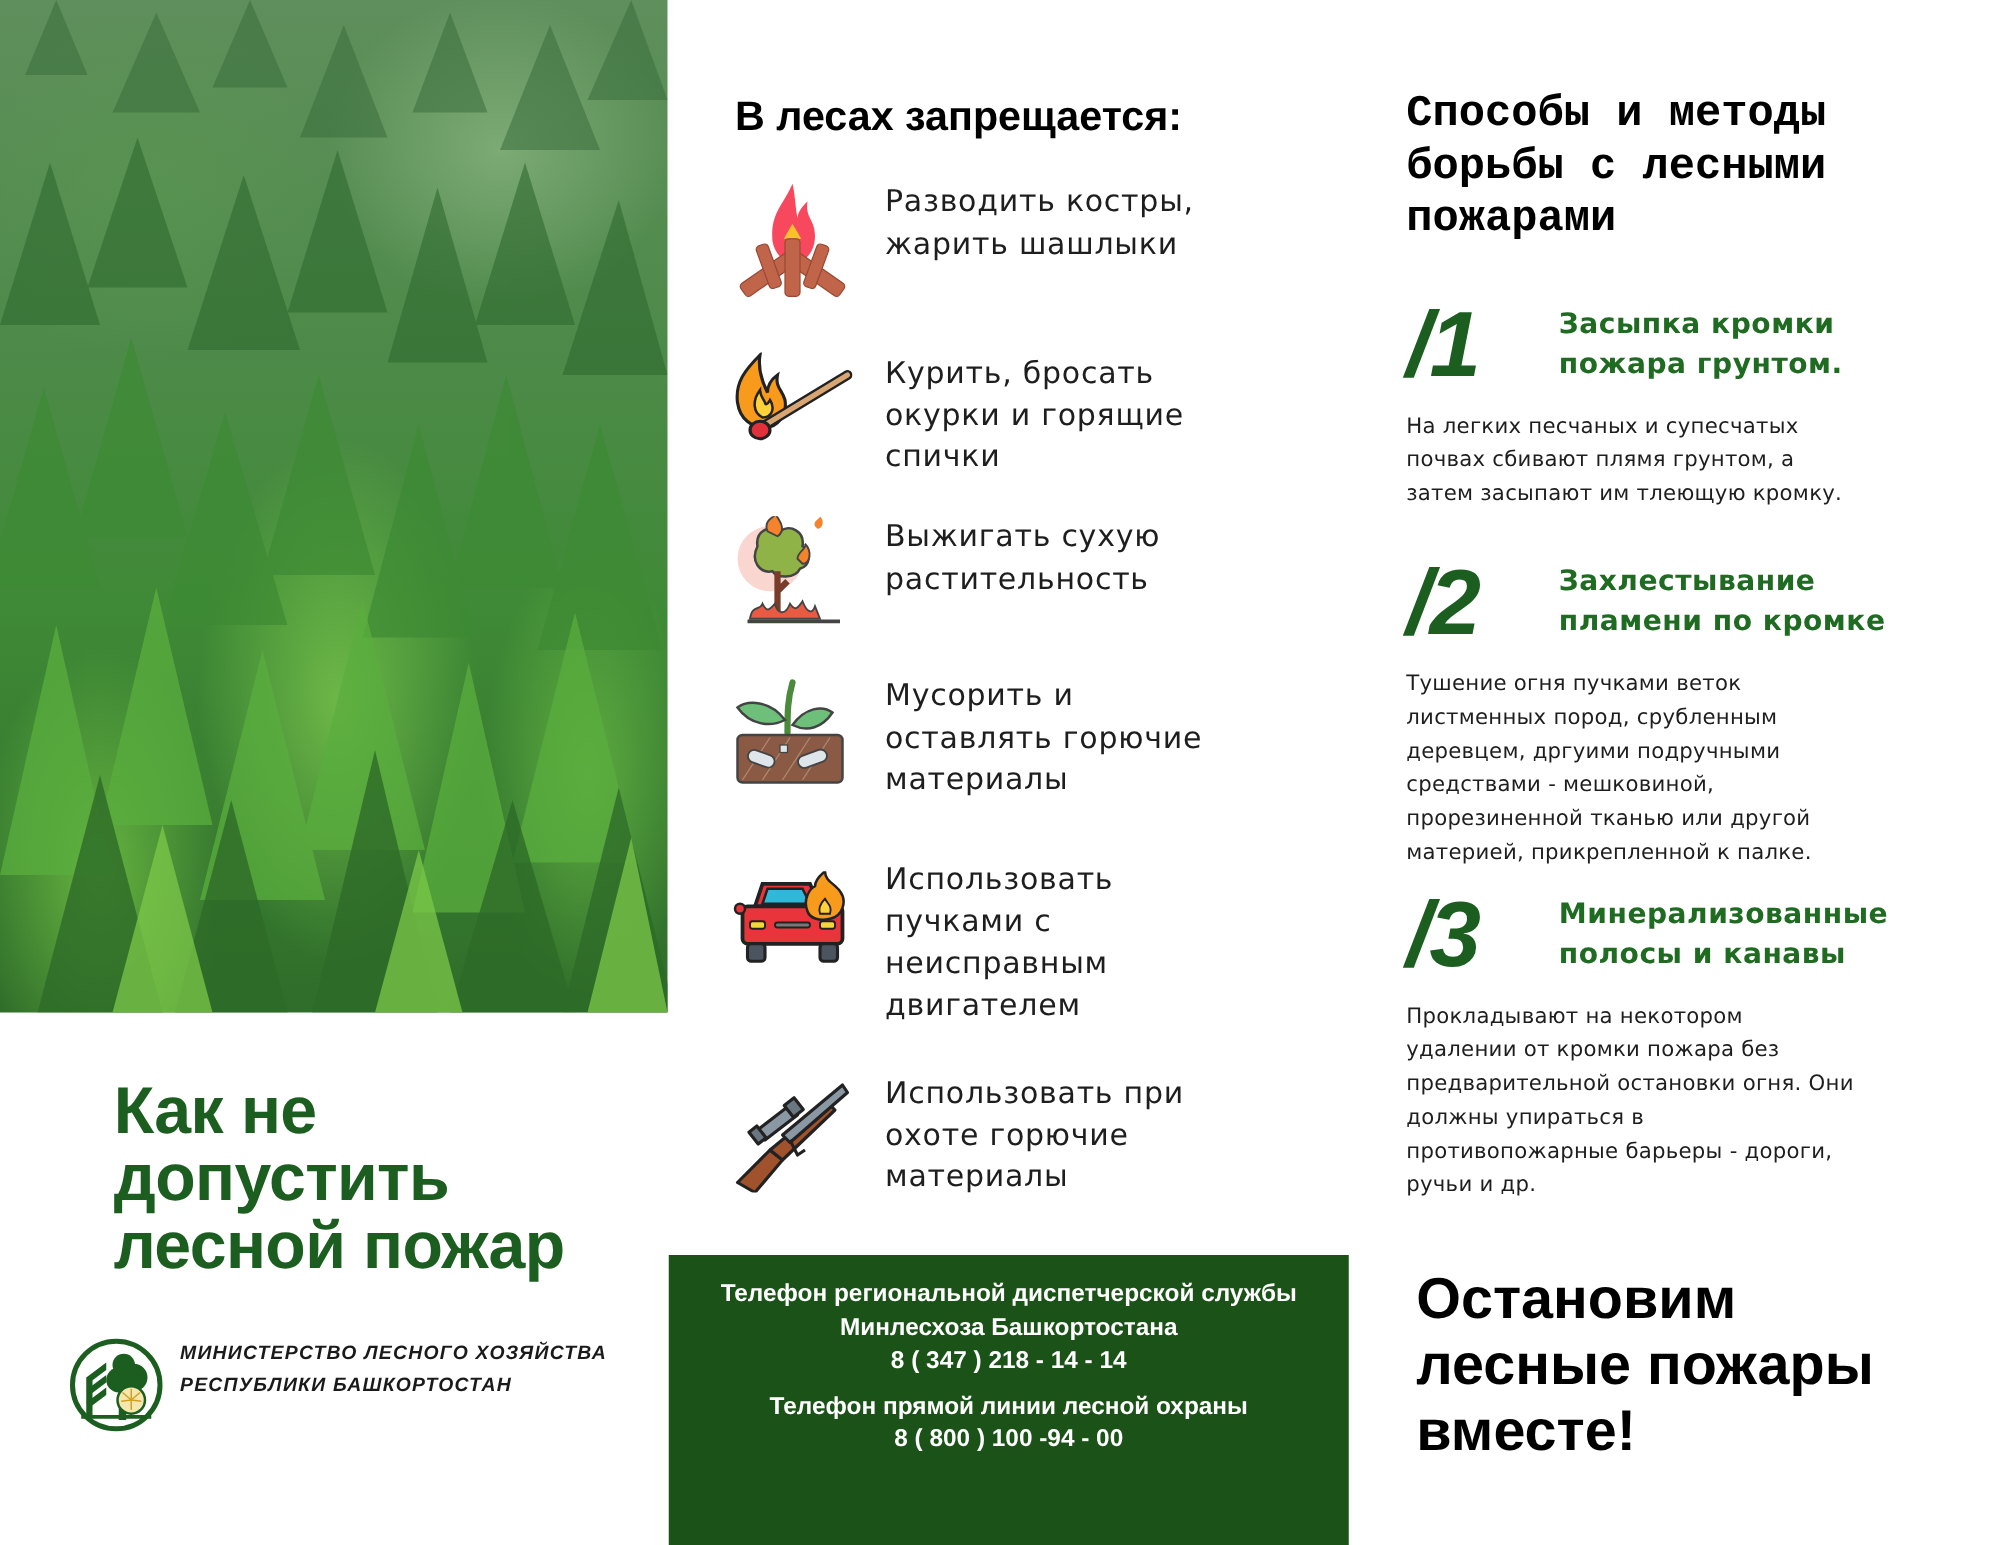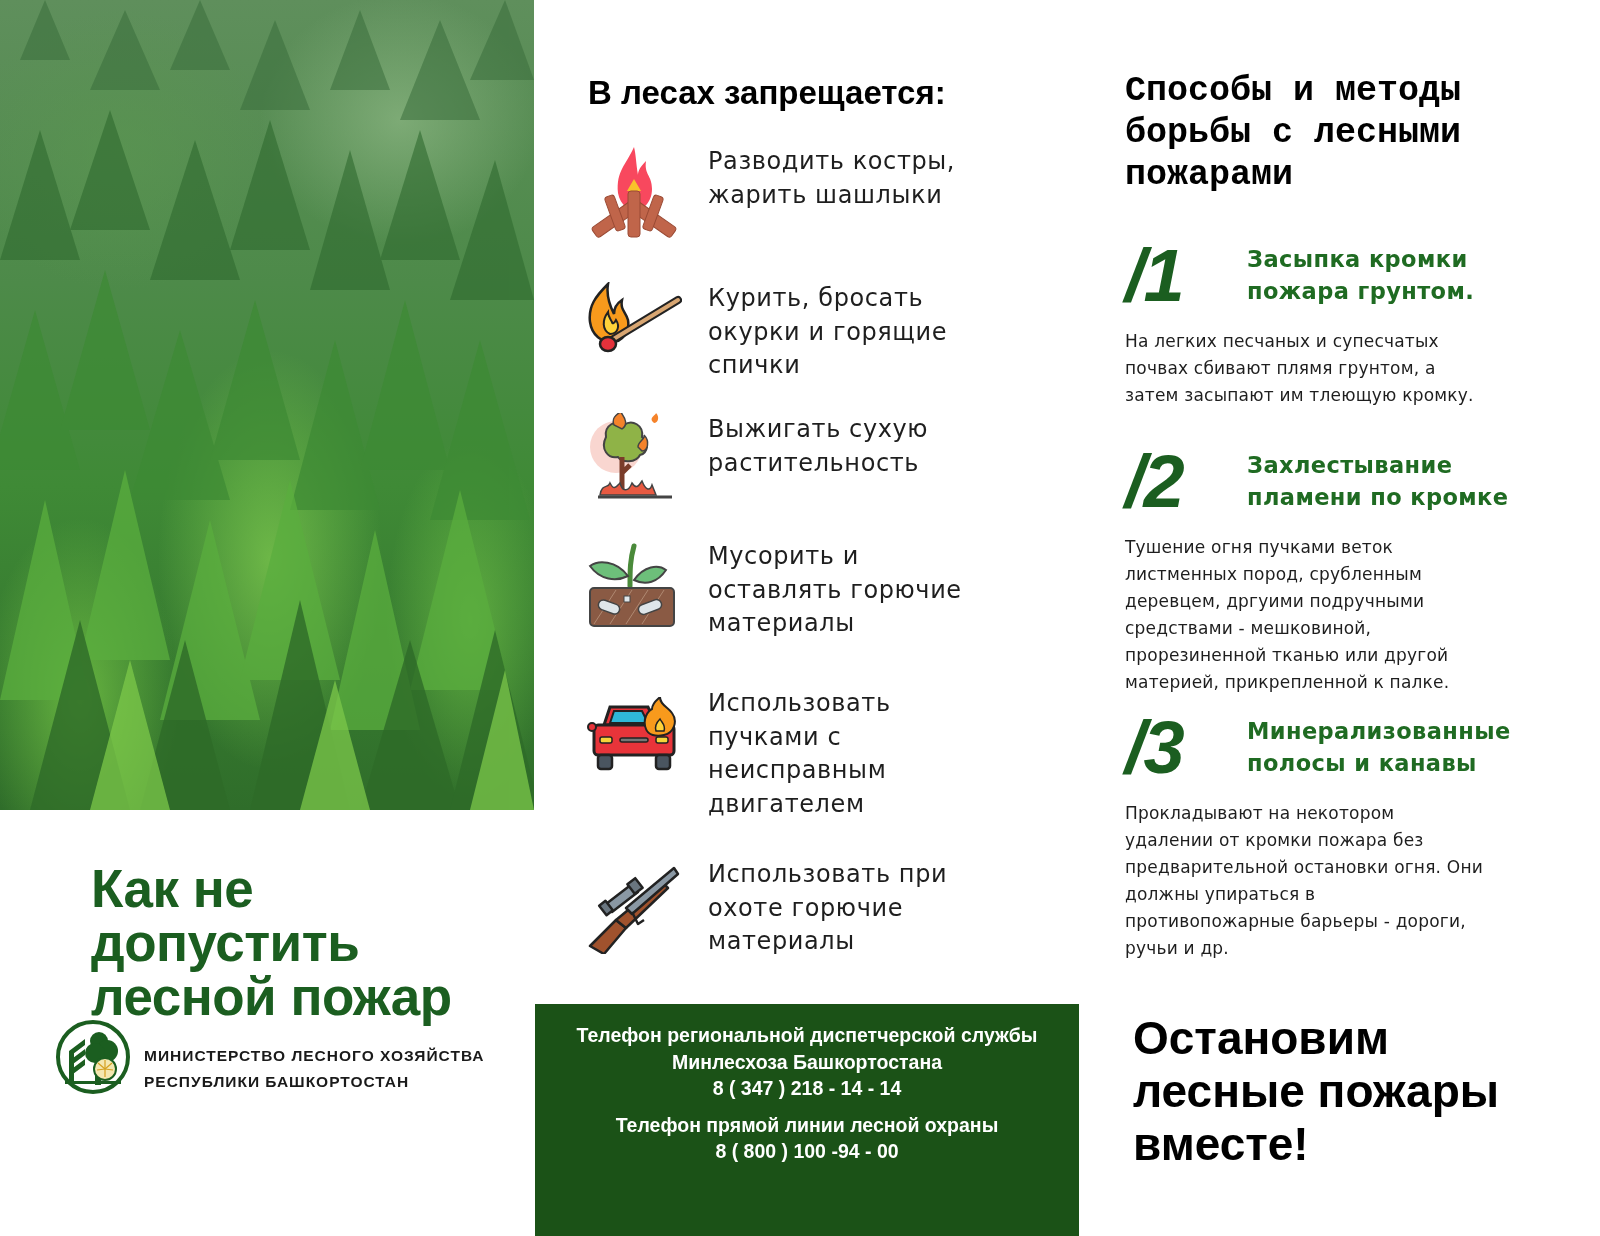--- a/index.html
+++ b/index.html
@@ -18,21 +18,21 @@
       linear-gradient(180deg, #5f8f5c 0%, #4d8a49 35%, #3f8a36 60%, #2f6d2a 100%);
   }
   .forest svg { position:absolute; left:0; top:0; }
 
   
   .main-title {
     position:absolute; left:62px; top:862px; width:460px;
     font-family:"Liberation Sans", sans-serif; font-weight:bold;
     font-size:53px; line-height:54px; color:#1b5e20; letter-spacing:-0.5px;margin-left:29px;
   }
-  .ministry { position:absolute; left:55px; top:1019px; display:flex; align-items:flex-end; }
+  .ministry { position:absolute; left:55px; top:1070px; display:flex; align-items:flex-start;font-style:italic; }
   .ministry .logo { width:76px; height:76px; }
   .ministry .text {
     margin-left:13px; font-family:"Liberation Sans", sans-serif; font-weight:bold;
     font-size:15.5px; line-height:26px; letter-spacing:1px; color:#1a1a1a;
   }
 
   
   .col-mid-title {
     position:absolute; left:588px; top:74px;
     font-family:"Liberation Sans", sans-serif; font-weight:bold; font-size:33px; color:#000;

